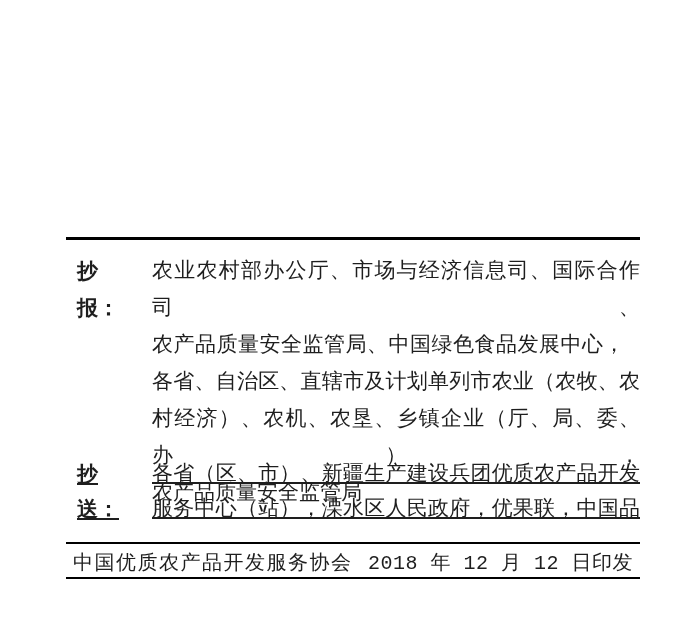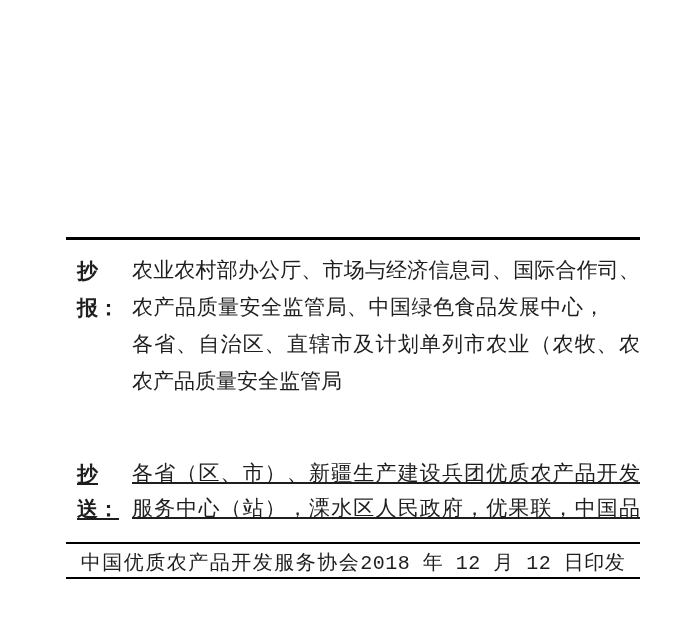--- a/index.html
+++ b/index.html
@@ -39,35 +39,35 @@
   .cc-send { top: 456px; text-decoration: underline; }
   .cc-label {
     width: 55px;
     flex: 0 0 55px;
     font-family: "Liberation Sans", "DejaVu Sans", sans-serif;
     font-weight: 700;
     font-size: 21px;
   }
   .cc-report .cc-label { line-height: 37px; }
   .cc-send .cc-label { line-height: 35px; }
-  .cc-lines { flex: 1 1 auto; font-size: 21px; }
+  .cc-lines { flex: 1 1 auto; font-size: 21px; margin-left: 20px; }
   .cc-report .cc-line { line-height: 37px; }
   .cc-send .cc-line { line-height: 35px; }
   .cc-line.just { text-align: justify; text-align-last: justify; }
   .cc-line.loose { letter-spacing: 0.5px; }
 
   .colophon-row {
     position: absolute;
     left: 66px;
     top: 548px;
     width: 574px;
     height: 28px;
     padding: 0 7px;
     display: flex;
-    justify-content: center;
+    justify-content: space-between;
     align-items: center;
     font-size: 20px;
   }
   .issuer { letter-spacing: 1.5px; }
   .print-date { letter-spacing: 0.5px; font-family: Liberation Mono, monospace; }
 
   .page-number {
     position: absolute;
     left: 0;
     top: 599px;
@@ -83,20 +83,21 @@
 <div class="page">
 
   <div class="rule rule-top"></div>
 
   <section class="cc-block cc-report">
     <div class="cc-label">抄报：</div>
     <div class="cc-lines">
       <div class="cc-line just">农业农村部办公厅、市场与经济信息司、国际合作司、</div>
       <div class="cc-line loose">农产品质量安全监管局、中国绿色食品发展中心，</div>
       <div class="cc-line just">各省、自治区、直辖市及计划单列市农业（农牧、农</div>
+      <div class="cc-line just">村经济）、农机、农垦、乡镇企业（厅、局、委、办），</div>
       <div class="cc-line">农产品质量安全监管局</div>
     </div>
   </section>
 
   <section class="cc-block cc-send">
     <div class="cc-label">抄送：</div>
     <div class="cc-lines">
       <div class="cc-line just">各省（区、市）、新疆生产建设兵团优质农产品开发</div>
       <div class="cc-line just">服务中心（站），溧水区人民政府，优果联，中国品</div>
     </div>

